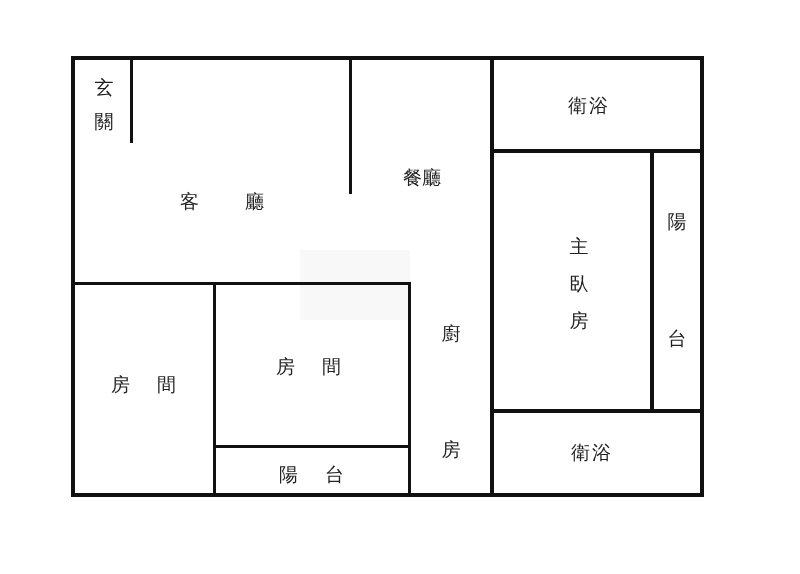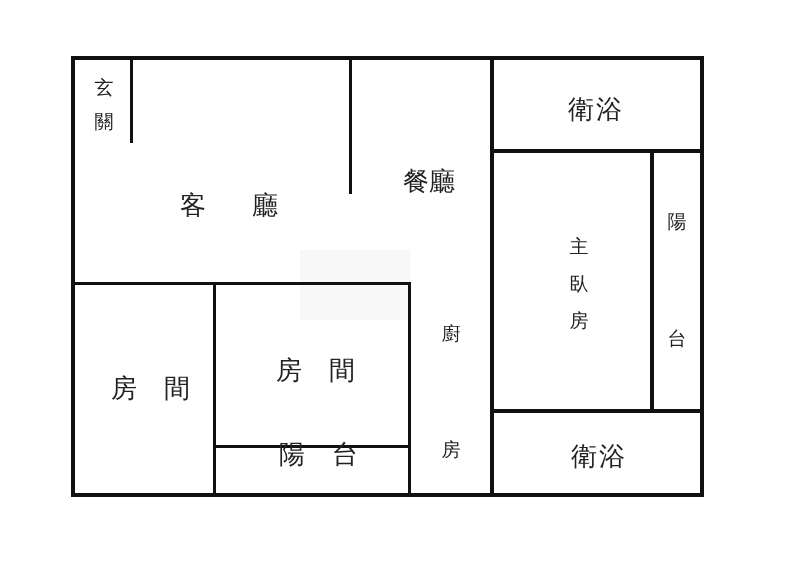--- a/index.html
+++ b/index.html
@@ -1,20 +1,20 @@
 <!DOCTYPE html>
 <html><head>
 <meta charset="utf-8">
 <style>
   html, body { margin: 0; padding: 0; background: #ffffff; }
   body { width: 800px; height: 574px; position: relative; overflow: hidden;
          font-family: "DejaVu Sans", sans-serif; }
   .plan { position: absolute; left: 0; top: 0; width: 800px; height: 574px; }
   .wall { position: absolute; background: #111111; }
-  .label { position: absolute; font-size: 26px; color: #222222;
+  .label { position: absolute; font-size: 19px; color: #222222;
            line-height: 1; white-space: nowrap; }
   .vlabel { position: absolute; font-size: 19px; color: #222222; line-height: 1;
             width: 20px; text-align: center; }
   .watermark { position: absolute; left: 300px; top: 250px; width: 110px; height: 70px;
                background: rgba(235,235,235,0.35); }
 </style>
 </head>
 <body>
 
 <div class="plan">
@@ -75,18 +75,18 @@
   </div>
 
   <div class="label" style="left:111px;top:375px;">
     <span>房</span><span style="display:inline-block;width:27px;"></span><span>間</span>
   </div>
 
   <div class="label" style="left:276px;top:357px;">
     <span>房</span><span style="display:inline-block;width:27px;"></span><span>間</span>
   </div>
 
-  <div class="label" style="left:279px;top:443px;font-family:Liberation Mono, monospace;">
+  <div class="label" style="left:279px;top:465px;">
     <span>陽</span><span style="display:inline-block;width:27px;"></span><span>台</span>
   </div>
 
   <div class="label" style="left:571px;top:443px;letter-spacing:2px;">衛浴</div>
 </div>
 
 </body></html>

